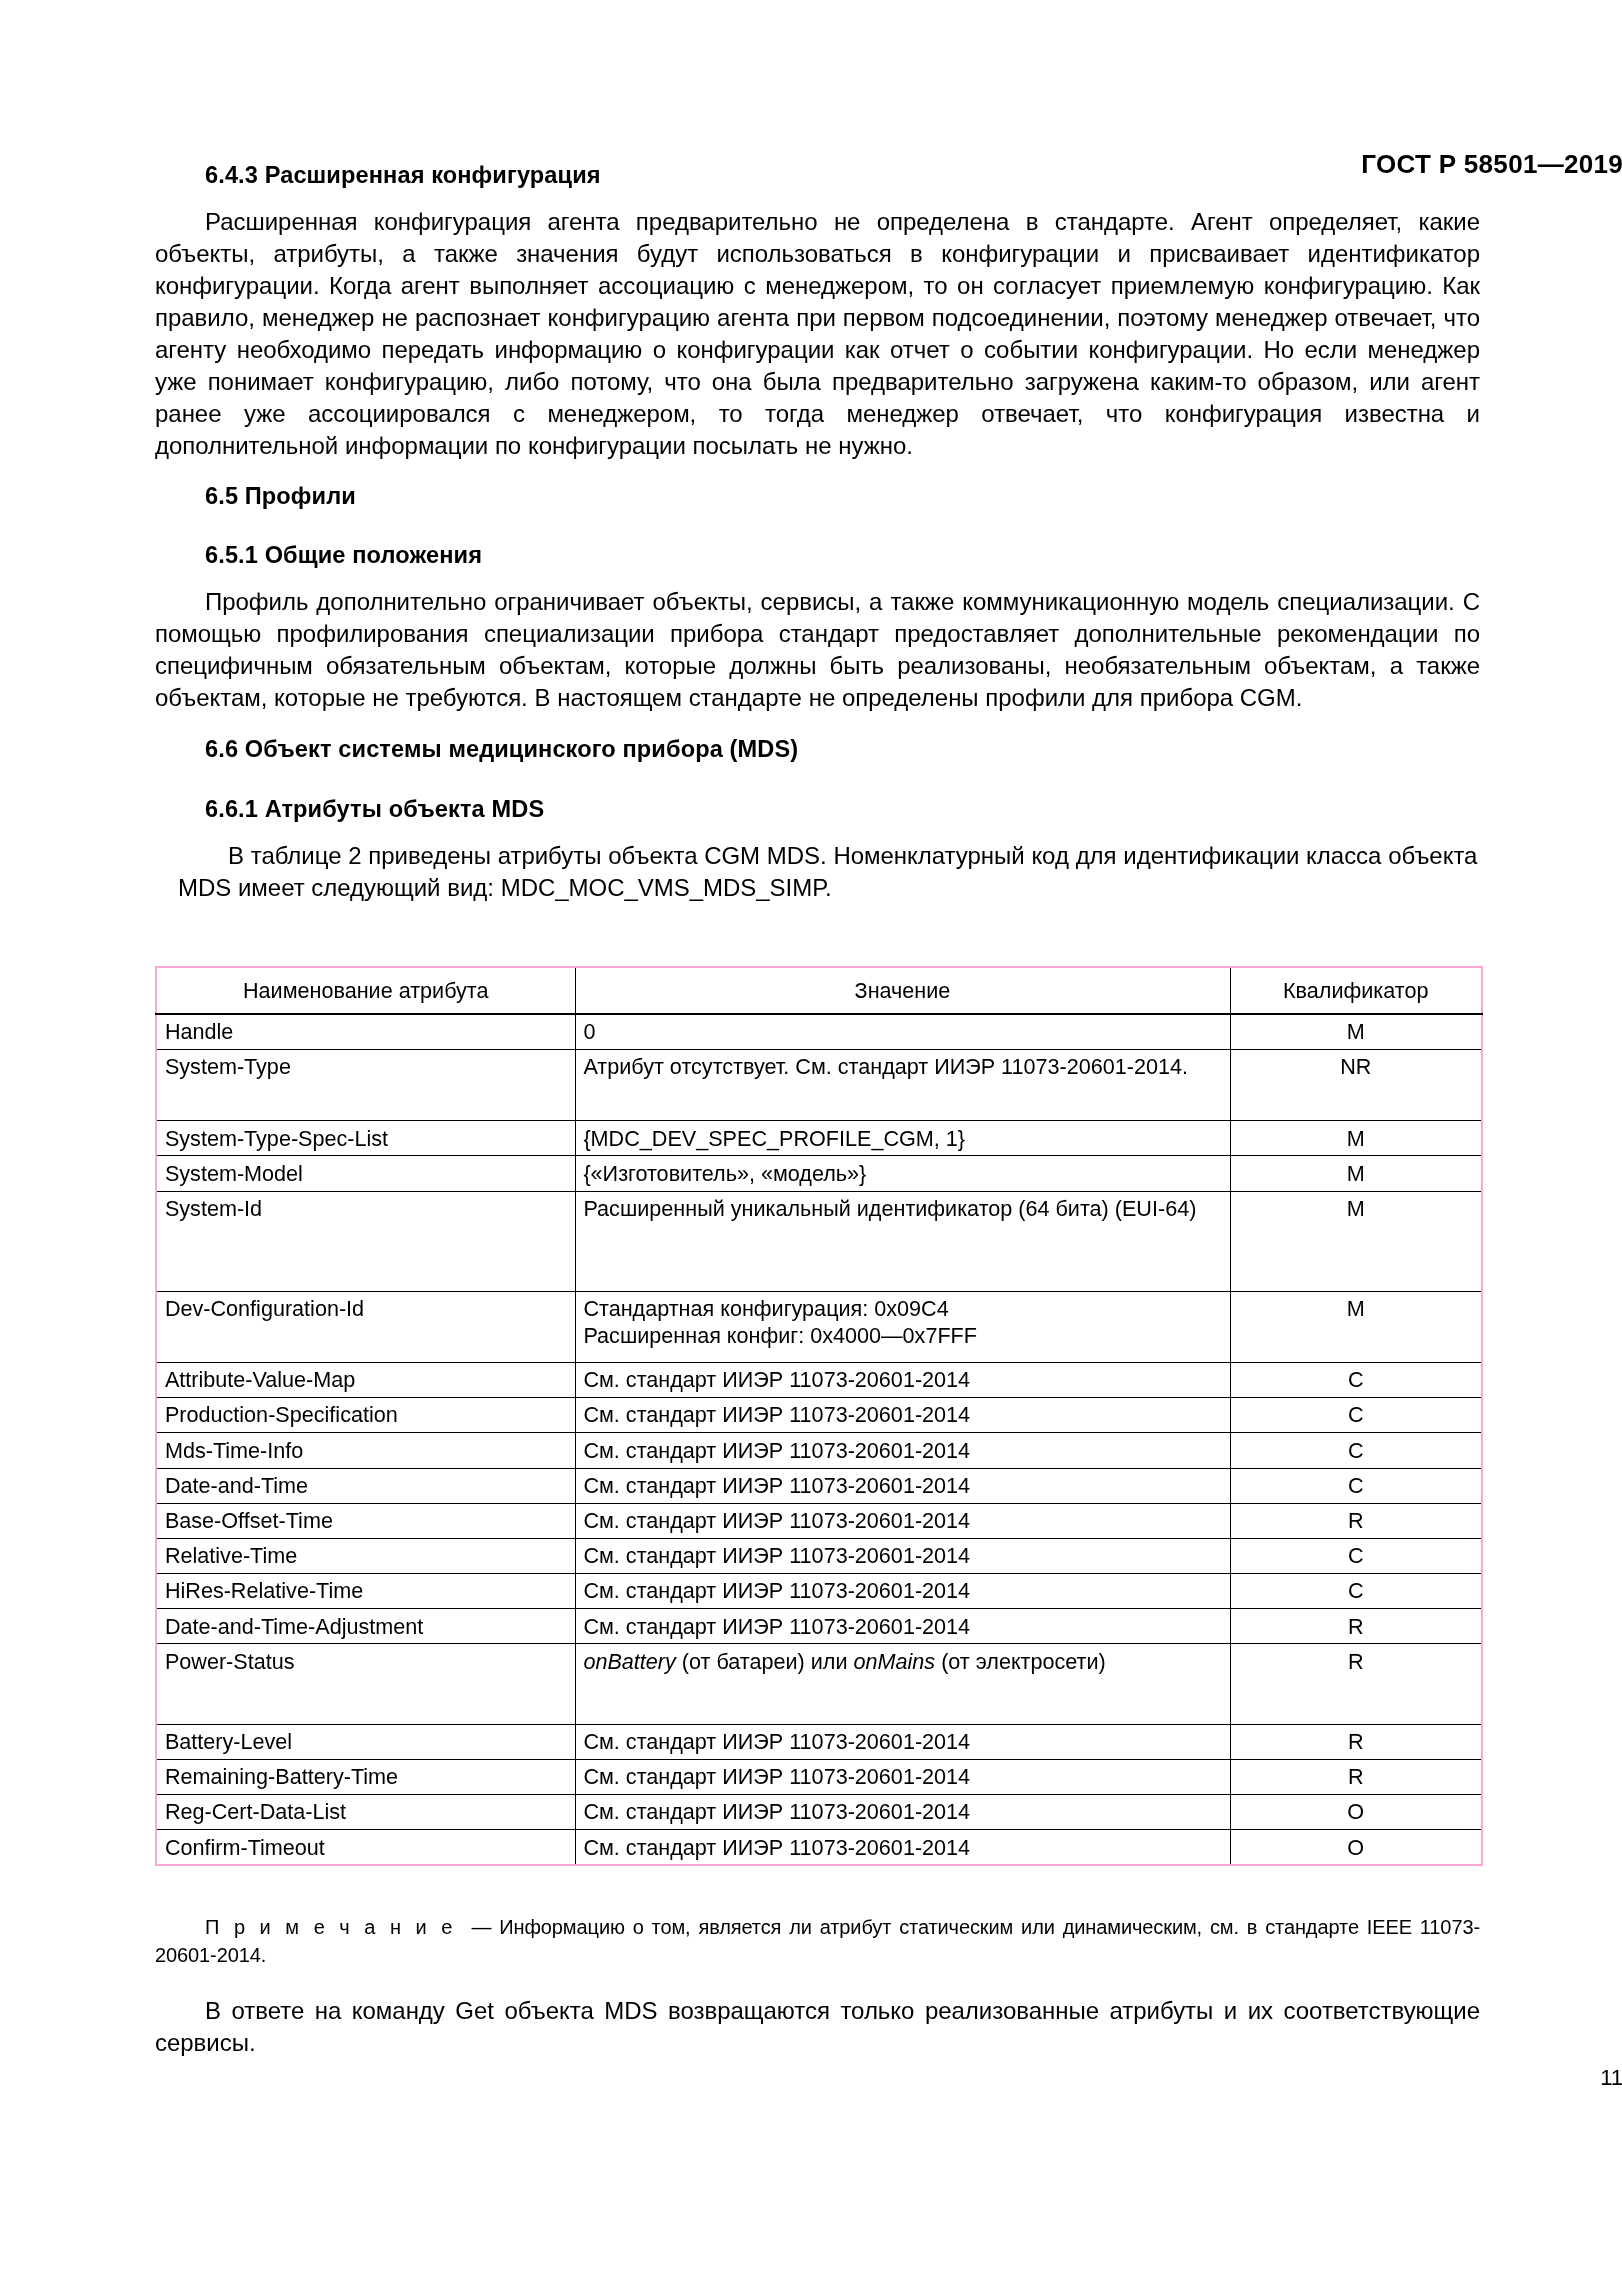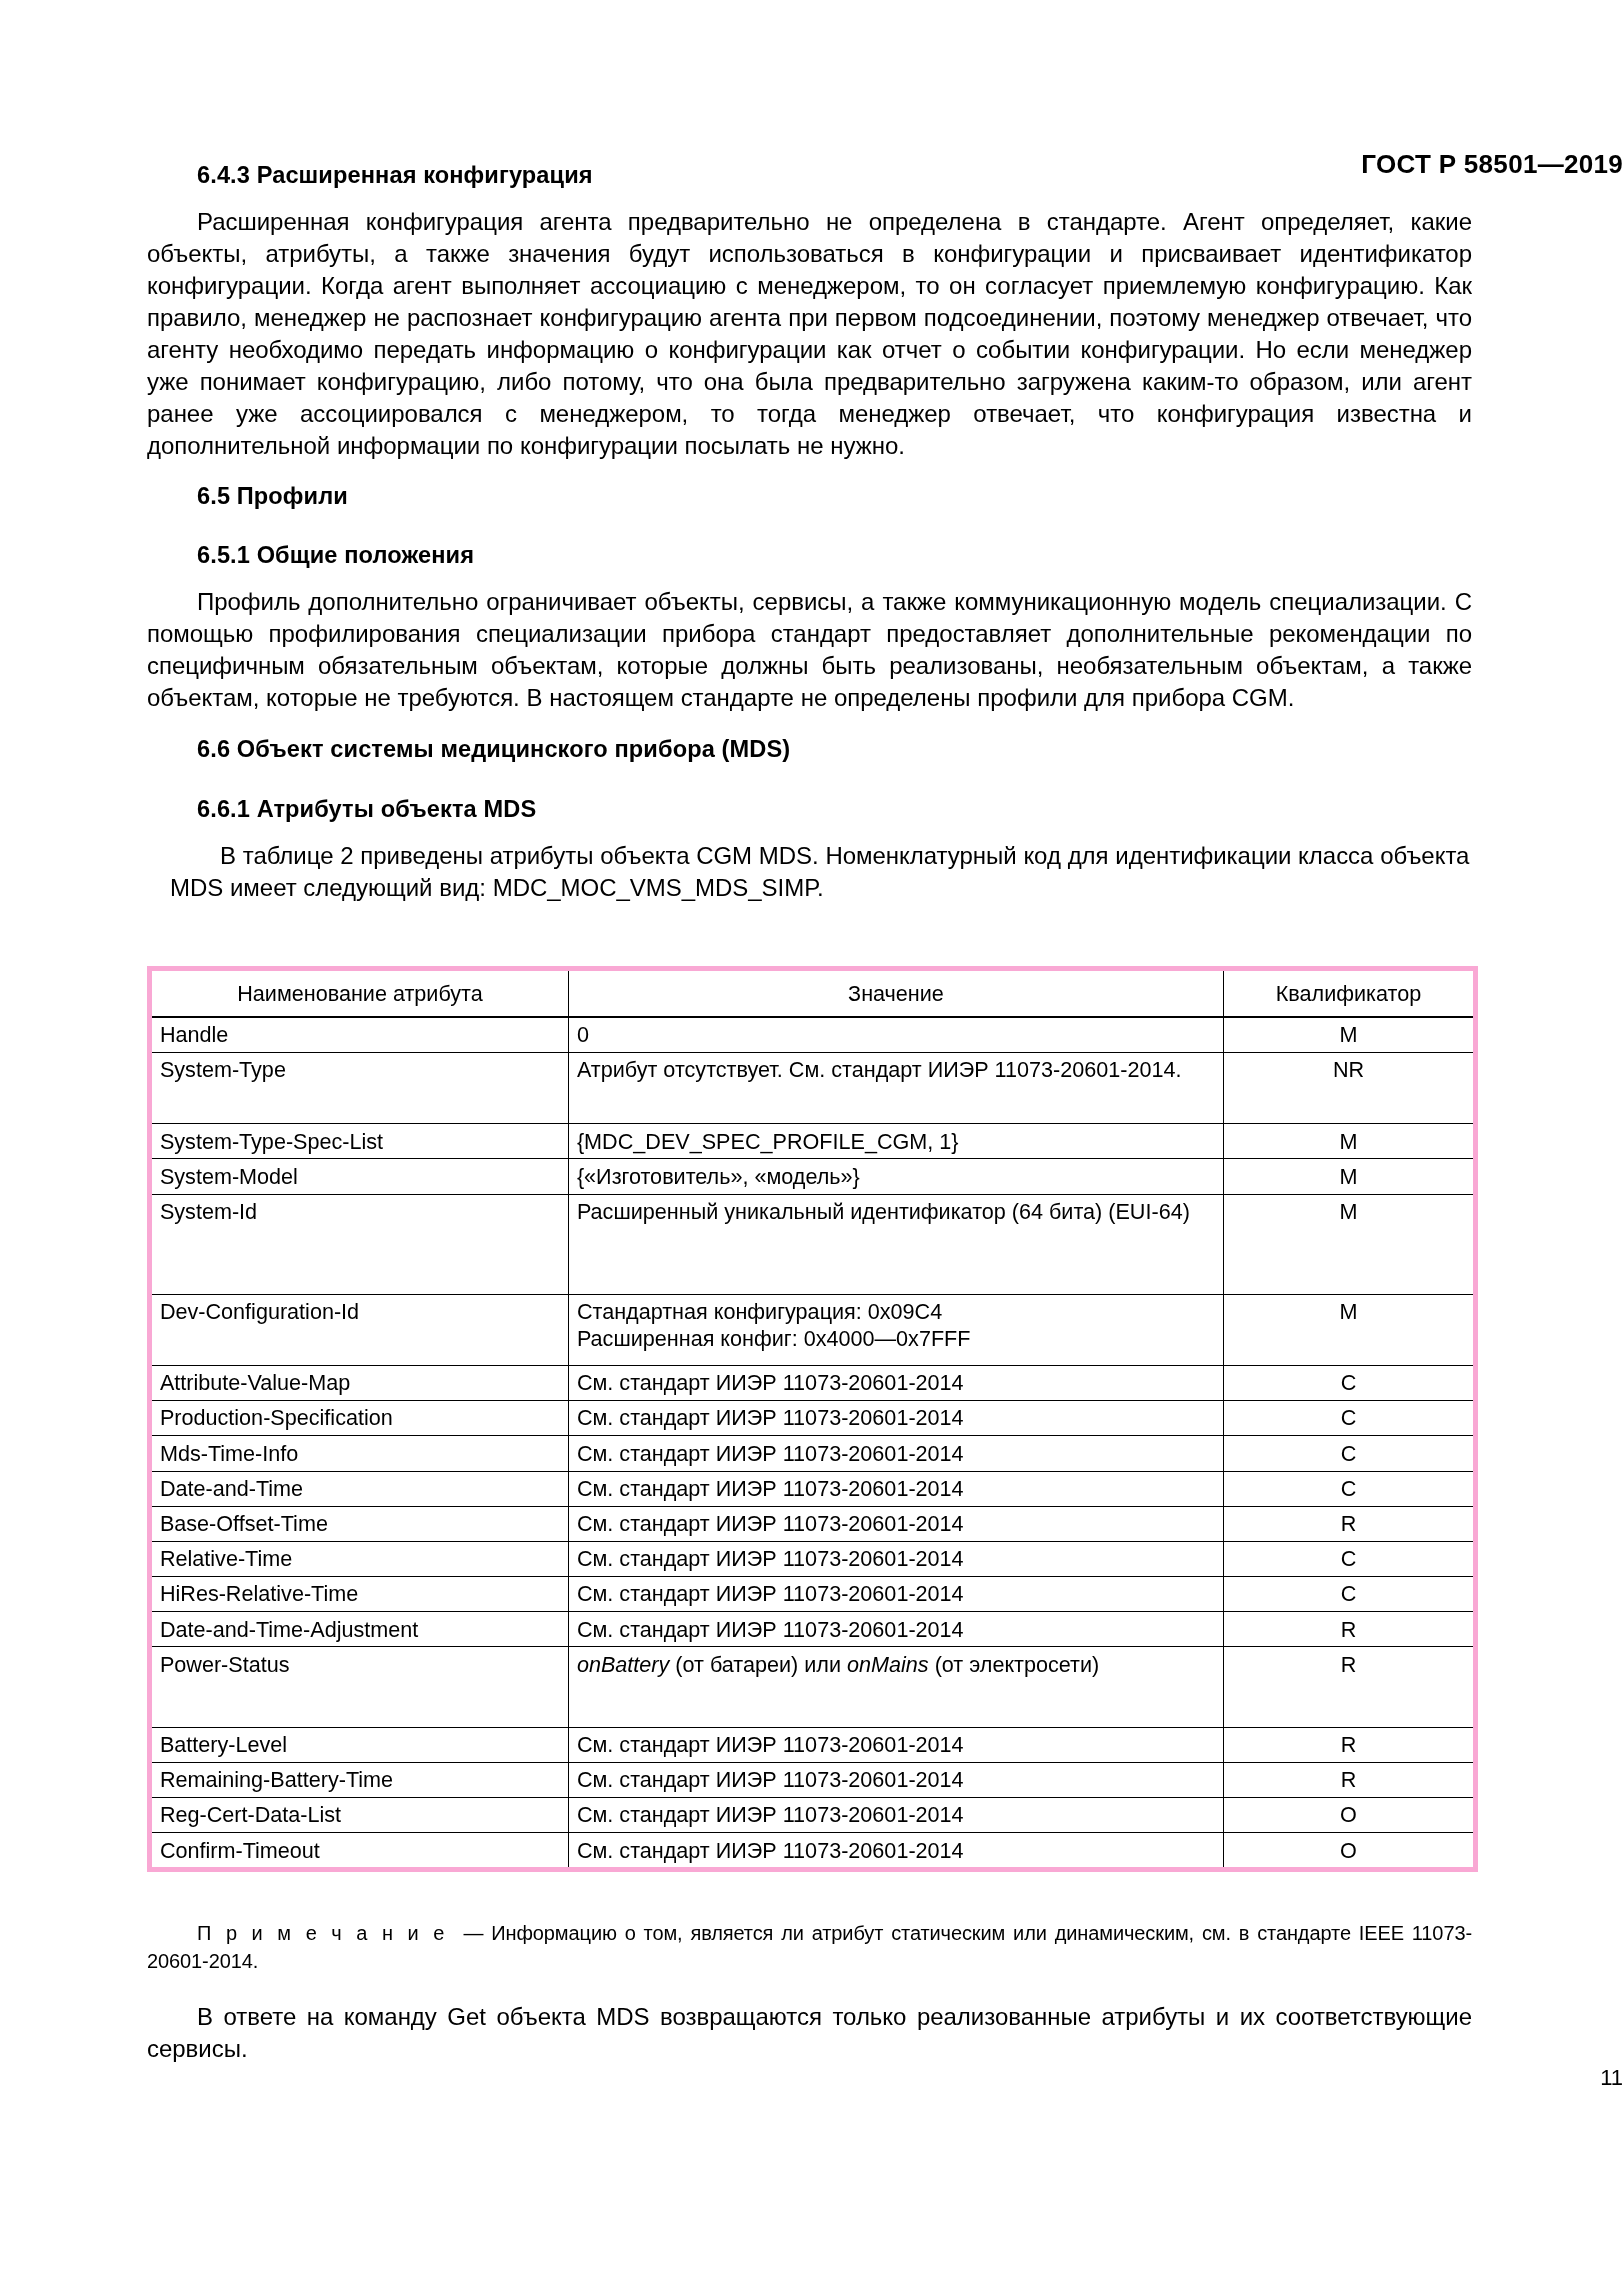--- a/index.html
+++ b/index.html
@@ -13,21 +13,21 @@
     width: 1623px;
     height: 2295px;
     background: #ffffff;
     font-family: "Liberation Sans", sans-serif;
     color: #000000;
     box-sizing: border-box;
     overflow: hidden;
   }
   .content {
     position: absolute;
-    left: 147px;
+    left: 155px;
     top: 0;
     width: 1325px;
   }
 
   
   .doc-header {
     position: absolute;
     right: 0;
     top: 149px;
     font-size: 26px;
@@ -102,21 +102,21 @@
   table.mds tbody td { padding: 3.3px 6.5px 3.9px 6.5px; margin-top: 14px; }
   table.mds td.attr  { padding-left: 7.9px; }
   table.mds td.val   { padding-left: 7.9px; }
   table.mds td.qual  { text-align: center; padding-left: 0; padding-right: 0; }
 
   table.mds td.tall2 { height: 63px; }
   table.mds td.tall3 { height: 92px; }
   table.mds td.tall-power { height: 72px; }
 
   
-  table.mds { border: 5px solid #f9a8d4; padding-left: 32px; }
+  table.mds { border: 2px solid #f9a8d4; padding-left: 32px; }
 
   
   .note {
     font-size: 20px;
     line-height: 27.5px;
     margin: 0;
     text-align: justify;
     text-indent: 50px;
     letter-spacing: -0.1px;
   }

